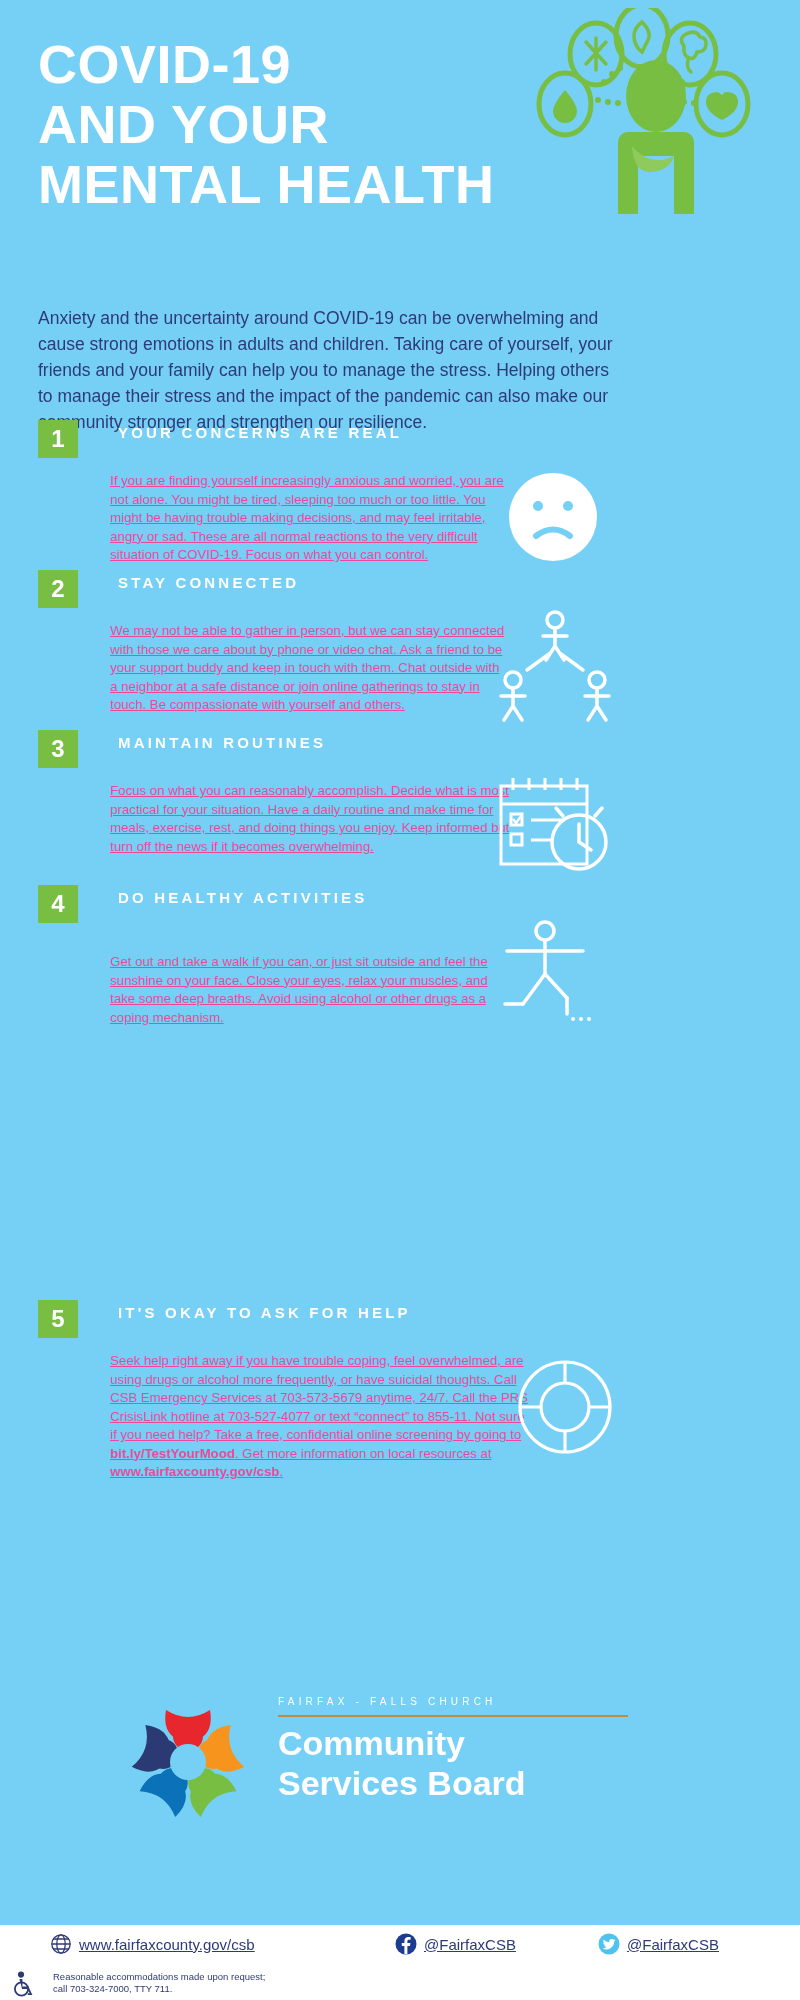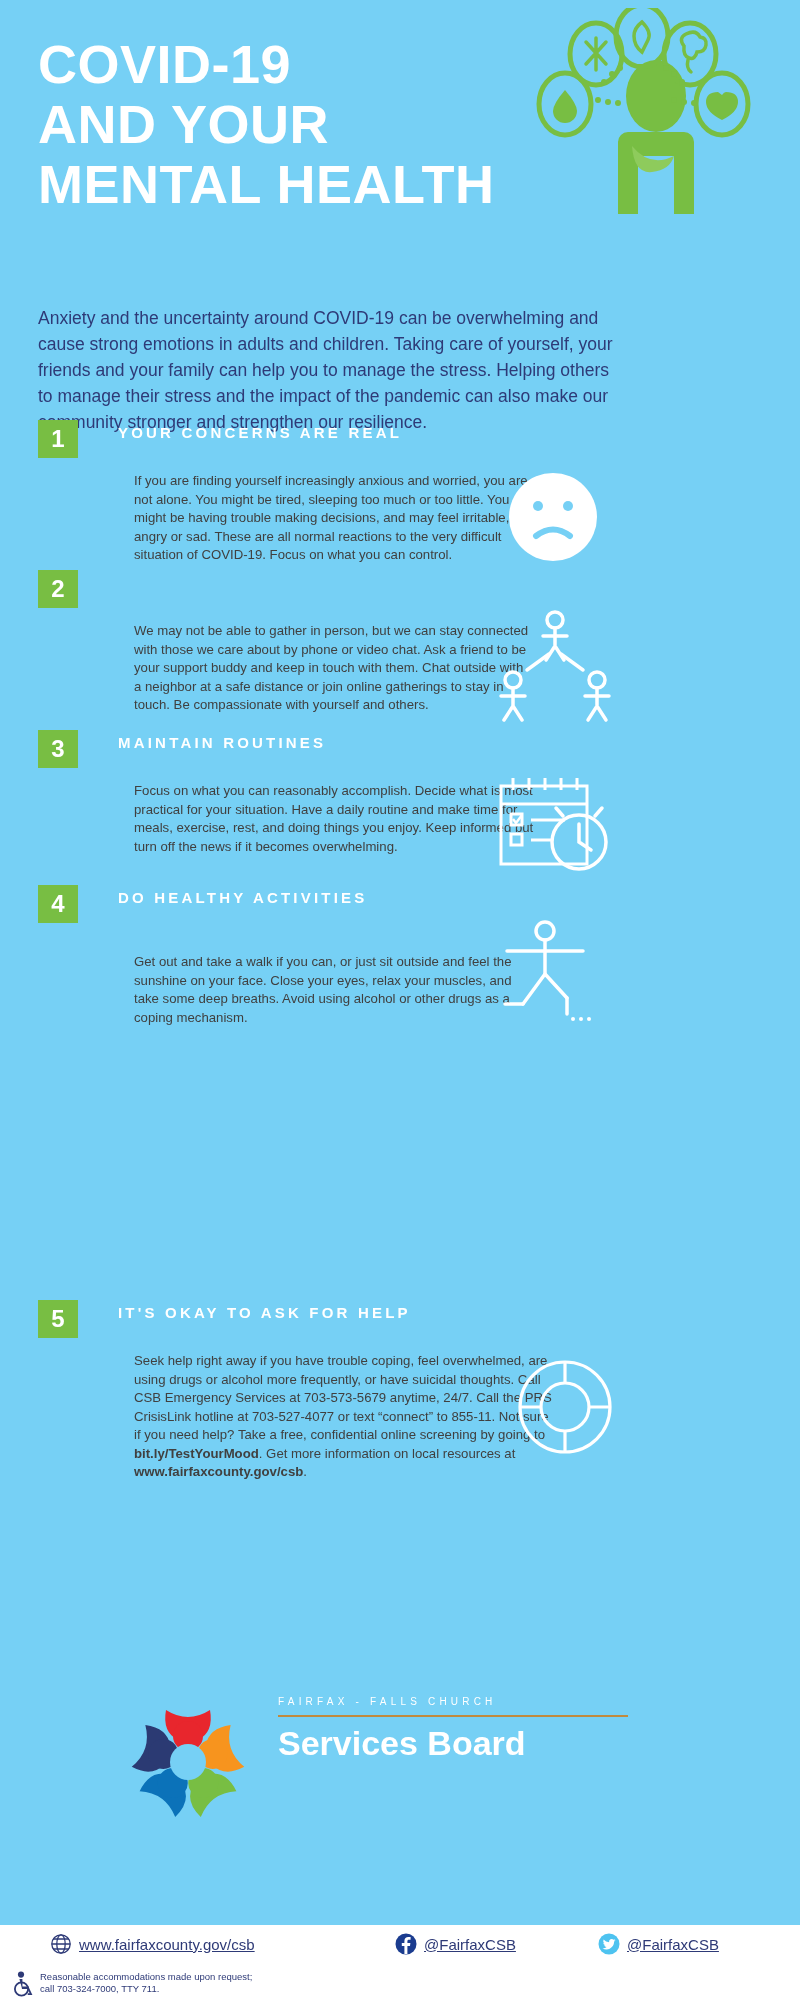--- a/index.html
+++ b/index.html
@@ -54,25 +54,26 @@
   }
   .sec-title {
     position:absolute; left:80px; top:4px;
     color:#ffffff;
     font-size:15px;
     font-weight:bold;
     letter-spacing:3.2px;
     white-space:nowrap;
   }
   .sec-body {
-    position:absolute; left:96px;
+    position:absolute; left:72px;
     width:400px;
-    color:#404040;
+    color:#ec4899;
     font-size:13.2px;
     line-height:18.5px;
+    text-decoration:underline;
   }
   .sec-body b { font-weight:bold; }
   .sec-icon { position:absolute; }
 
   
   .hope {
     position:absolute; left:40px; top:1560px; width:520px;
     color:#ffffff;
     font-size:27px;
     font-weight:bold;
@@ -97,21 +98,21 @@
     position:absolute; left:0; top:1925px; width:800px; height:75px;
     background:#ffffff;
   }
   .foot-links { position:absolute; left:0; top:8px; width:800px; height:30px; }
   .flink { position:absolute; display:flex; align-items:center; gap:7px; }
   .flink .lbl {
     color:#2e3a77; font-size:15px; text-decoration:underline; font-weight:normal;
   }
   .access {
     position:absolute; left:12px; top:46px;
-    display:flex; align-items:flex-start; gap:6px;
+    display:flex; align-items:flex-start; gap:19px;
   }
   .access-text { color:#2e3a77; font-size:9.5px; line-height:12px; }
   .date { position:absolute; right:14px; top:62px; color:#2e3a77; font-size:9.5px;margin-top:16px; }
 </style>
 </head>
 <body>
 
 <div class="poster">
   <div class="blue-field"></div>
 
@@ -176,20 +177,21 @@
       <circle cx="55" cy="55" r="44" fill="#ffffff"></circle>
       <circle cx="40" cy="44" r="5" fill="#76d0f5"></circle>
       <circle cx="70" cy="44" r="5" fill="#76d0f5"></circle>
       <path d="M38 74 q17 -13 34 0" stroke="#76d0f5" stroke-width="6" fill="none" stroke-linecap="round"></path>
     </svg>
   </div>
 
   <div class="section" style="top:570px;">
     <div class="sec-head">
       <div class="badge">2</div>
+      <div class="sec-title">STAY CONNECTED</div>
     </div>
     <div class="sec-body" style="top:52px;">We may not be able to gather in person, but we can stay connected with those we care about by phone or video chat. Ask a friend to be your support buddy and keep in touch with them. Chat outside with a neighbor at a safe distance or join online gatherings to stay in touch. Be compassionate with yourself and others.</div>
     <svg class="sec-icon" style="left:455px; top:38px; width:125px; height:120px;" viewBox="0 0 125 120">
       <g stroke="#ffffff" stroke-width="3.5" fill="none" stroke-linecap="round">
         <circle cx="62" cy="12" r="8"></circle>
         <path d="M62 20 v18 M50 28 h24 M62 38 l-9 14 M62 38 l9 14"></path>
         <circle cx="20" cy="72" r="8"></circle>
         <path d="M20 80 v18 M8 88 h24 M20 98 l-9 14 M20 98 l9 14"></path>
         <circle cx="104" cy="72" r="8"></circle>
         <path d="M104 80 v18 M92 88 h24 M104 98 l-9 14 M104 98 l9 14"></path>
@@ -283,20 +285,21 @@
         <g transform="rotate(288)">
           <path d="M-22 -52 q22 14 44 0 q4 22 -12 30 q-10 5 -20 0 q-16 -8 -12 -30 z" fill="#2b3a73"></path>
           <circle cx="0" cy="-26" r="15" fill="#2b3a73"></circle>
         </g>
         <circle cx="0" cy="0" r="18" fill="#76d0f5"></circle>
       </g>
     </svg>
     <div class="logo-text">
       <div class="logo-kicker">FAIRFAX - FALLS CHURCH</div>
       <div class="logo-rule"></div>
+      <div class="logo-name">Community</div>
       <div class="logo-name">Services Board</div>
     </div>
   </div>
 
   <div class="footer">
     <div class="foot-links">
 
       <div class="flink" style="left:50px; top:0;">
         <svg width="22" height="22" viewBox="0 0 22 22">
           <g stroke="#2e3a77" stroke-width="1.3" fill="none">

